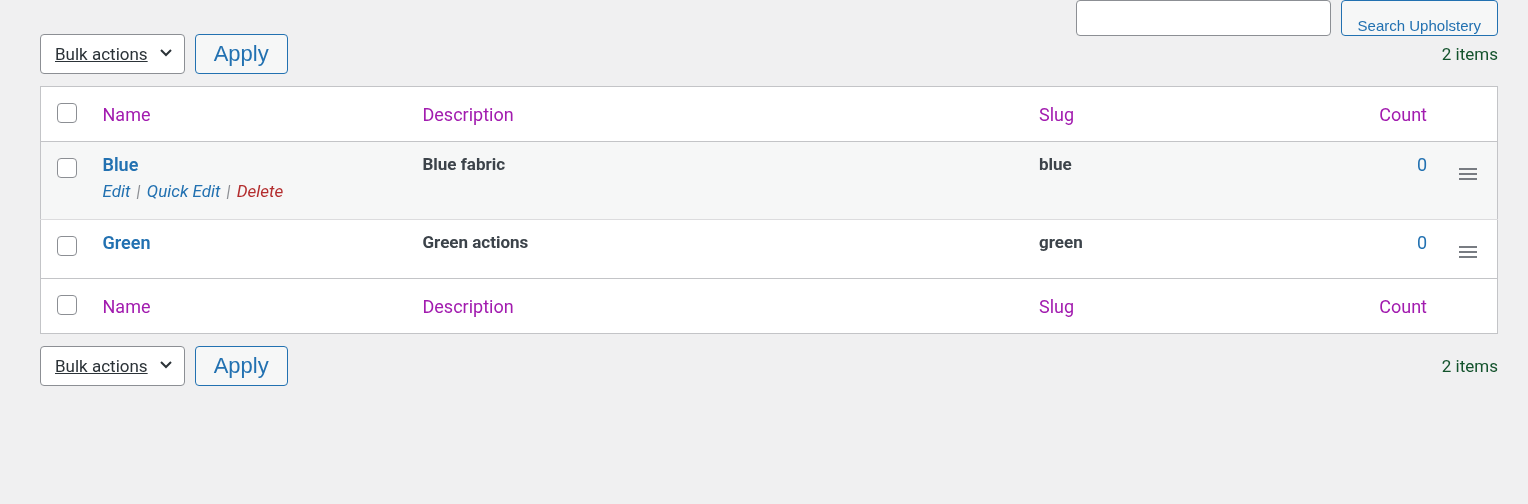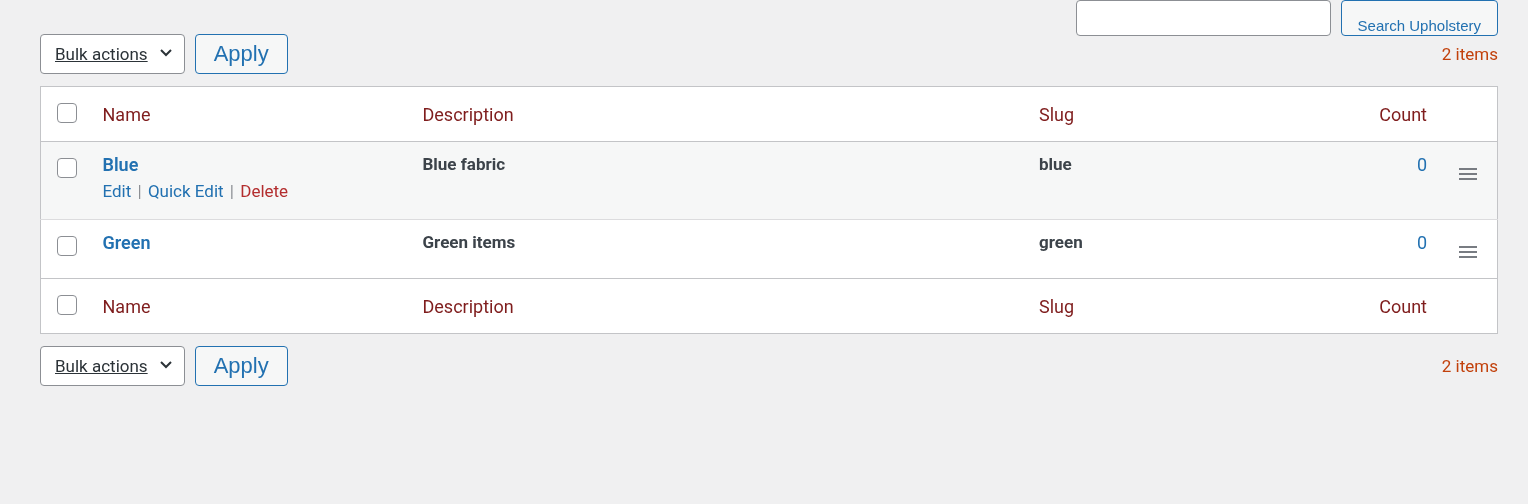--- a/index.html
+++ b/index.html
@@ -85,42 +85,42 @@
   padding: 0 18px;
   border: 1px solid #2271b1;
   border-radius: 4px;
   background: #f6f7f7;
   color: #2271b1;
   font-size: 22px;
   cursor: pointer;
 }
 .items-count {
   font-size: 17px;
-  color: #c2410c;
+  color: #14532d;
 }
 table {
   width: 100%;
   border-collapse: collapse;
   background: #fff;
   border: 1px solid #c3c4c7;
 }
 thead th, tfoot th {
   text-align: left;
   font-weight: 400;
   font-size: 18px;
   color: #2271b1;
   padding: 14px 12px;
   border-bottom: 1px solid #c3c4c7;
 }
 tfoot th {
   border-bottom: none;
   border-top: 1px solid #c3c4c7;
 }
 thead th a, tfoot th a {
-  color: #7f1d1d;
+  color: #a21caf;
   text-decoration: none;
   cursor: pointer;
 }
 th.cb, td.cb {
   width: 50px;
   padding-left: 16px;
   vertical-align: top;
   padding-top: 16px;
 }
 td.cb {
@@ -160,20 +160,21 @@
 .row-title {
   color: #2271b1;
   font-weight: 600;
   font-size: 18px;
   text-decoration: none;
   cursor: pointer;
 }
 .row-actions {
   margin-top: 6px;
   font-size: 17px;
+  font-style: italic;
 }
 .row-actions a {
   text-decoration: none;
   cursor: pointer;
 }
 .row-actions .edit, .row-actions .quickedit { color: #2271b1; }
 .row-actions .delete { color: #b32d2e; }
 .row-actions .sep { color: #8c8f94; padding: 0 2px;}
 .count-val {
   color: #2271b1;
@@ -242,21 +243,21 @@
           <td class="count"><a class="count-val">0</a></td>
           <td class="handle"><span class="handle-icon">
               <span></span>
               <span></span>
               <span></span>
             </span></td>
         </tr>
         <tr>
           <td class="cb"><input type="checkbox" style=""></td>
           <td class="name"><a class="row-title">Green</a></td>
-          <td class="desc">Green items</td>
+          <td class="desc">Green actions</td>
           <td class="slug">green</td>
           <td class="count"><a class="count-val">0</a></td>
           <td class="handle"><span class="handle-icon">
               <span></span>
               <span></span>
               <span></span>
             </span></td>
         </tr>
       </tbody>
     <tfoot>

